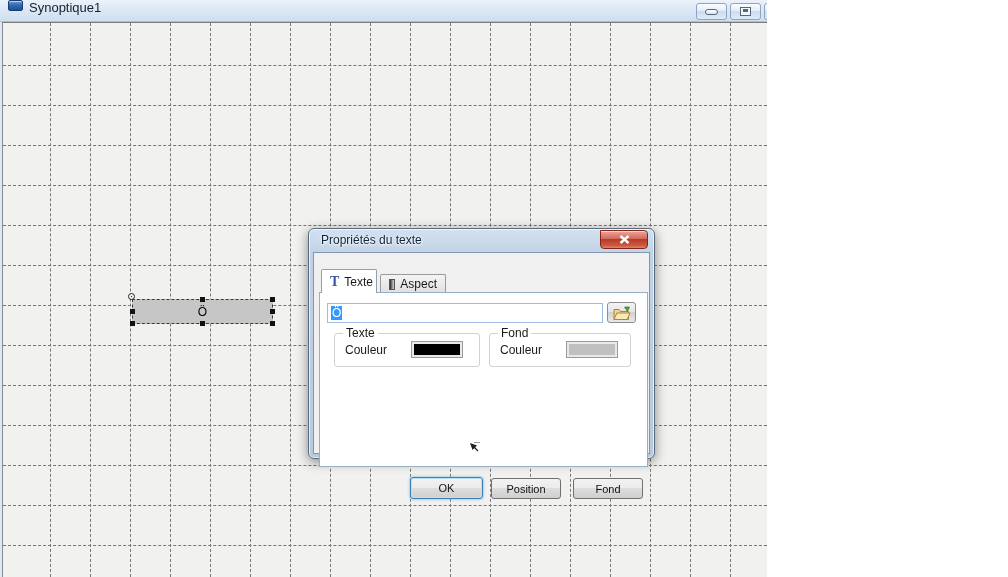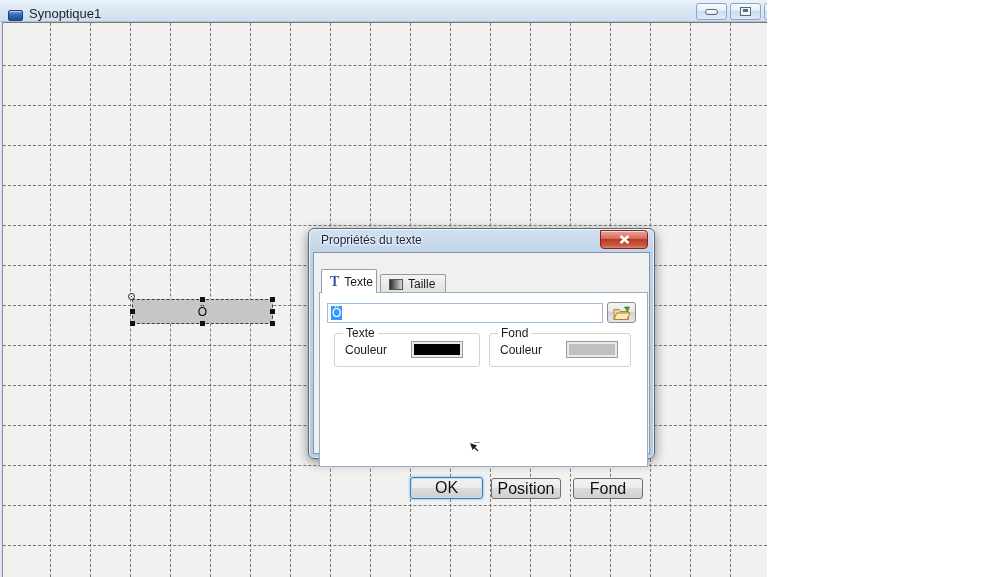--- a/index.html
+++ b/index.html
@@ -4,21 +4,21 @@
 <style>
   * { margin:0; padding:0; box-sizing:border-box; }
   html,body { width:1008px; height:577px; background:#fff; overflow:hidden;
     font-family:"Liberation Sans", sans-serif; font-size:12px; color:#1a1a1a; position:relative; }
 
   
   .window { position:absolute; left:0; top:0; width:767px; height:577px; overflow:hidden;
     background:#dce8f5; }
   .titlebar { position:absolute; left:0; top:0; right:0; height:22px;
     background:linear-gradient(180deg,#eaf2fb 0%,#d9e6f4 55%,#cfdff0 100%);
-    border-bottom:1px solid #aebfd2; display:flex; align-items:flex-end; }
+    border-bottom:1px solid #aebfd2; display:flex; align-items:flex-start; }
   .app-icon { width:15px; height:11px; margin:0 6px 0 8px; border-radius:2px;
     background:linear-gradient(180deg,#6fa0d8 0%,#2f6cb5 45%,#1f4f90 100%);
     border:1px solid #1c3f70; box-shadow:inset 0 1px 0 rgba(255,255,255,.5); }
   .win-title { font-size:13px; color:#15202e; }
   .cap-btns { position:absolute; top:3px; left:696px; height:17px; display:flex; gap:3px; }
   .cap { width:31px; height:17px; border:1px solid #8fa4c0; border-radius:3px;
     background:linear-gradient(180deg,#fbfdfe 0%,#e3edf8 45%,#ccdcef 50%,#dfebf7 100%);
     display:flex; align-items:center; justify-content:center; padding:0; cursor:default; }
   .glyph-min { width:13px; height:6px; border:1px solid #56687c; border-radius:3px;
     background:linear-gradient(180deg,#ffffff,#dbe5ee); }
@@ -93,21 +93,21 @@
   .g-fond { left:169px; top:40px; width:142px; height:34px; }
   .g-position { left:14px; top:87px; width:146px; height:56px; }
   .g-taille { left:169px; top:87px; width:142px; height:56px; }
   .g-label { position:absolute; left:10px; }
   .swatch { position:absolute; width:52px; height:17px; border:1px solid #9a9a9a;
     box-shadow:inset 0 0 0 2px #e9e9e9; padding:0; cursor:default; }
   .num-input { position:absolute; width:57px; height:17px; border:1px solid #abadb3;
     font-family:"Liberation Sans", sans-serif; font-size:12px; padding:0 0 0 3px; background:#fff; }
 
   
-  .btn { position:absolute; height:21px; font-family:"Liberation Sans", sans-serif; font-size:16px;
+  .btn { position:absolute; height:21px; font-family:"Liberation Sans", sans-serif; font-size:11px;
     border:1px solid #707070; border-radius:3px; color:#111;
     background:linear-gradient(180deg,#f2f2f2,#ebebeb 50%,#dddddd 50%,#cfcfcf); cursor:default; }
   .btn-ok { left:96px; top:224px; width:73px; height:22px; border:1px solid #3c7fb1;
     box-shadow:0 0 3px #5fb2e8, inset 0 0 0 1px #bee0f5; }
   .btn-annuler { left:177px; top:225px; width:70px; }
   .btn-aide { left:259px; top:225px; width:70px; }
 
   .cursor { position:absolute; left:148px; top:148px; z-index:5; }
 </style>
 </head>
@@ -191,21 +191,21 @@
   </div>
 
   <div class="dlg-client">
 
     <div class="tab tab-texte">
       <span class="t-icon">T</span>
       <span>Texte</span>
     </div>
     <div class="tab tab-aspect">
       <span class="grad-icon"></span>
-      <span>Taille</span>
+      <span>Aspect</span>
     </div>
 
     <div class="tab-page">
       <div class="textbox">
         <span class="sel-text">Ö</span>
       </div>
       <button class="browse-btn">
         <svg width="18" height="14" viewBox="0 0 18 14">
           <path d="M1 3.5 h5 l1.5 2 H15.5 v8 H1 z" fill="#f1d689" stroke="#a9853c" stroke-width="1"></path>
           <path d="M1 13.5 L3.8 7 H17 L14.2 13.5 z" fill="#f8e9b6" stroke="#a9853c" stroke-width="1"></path>

